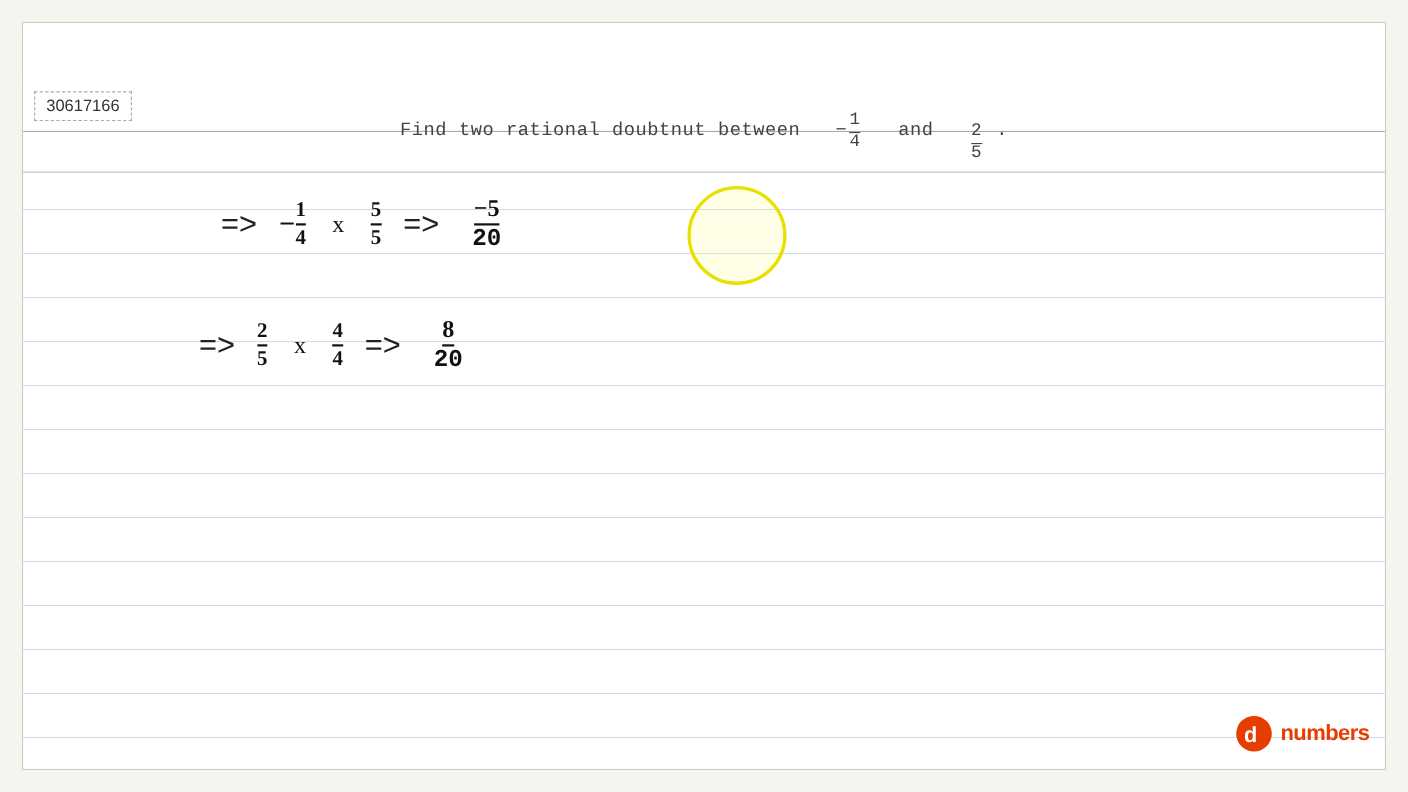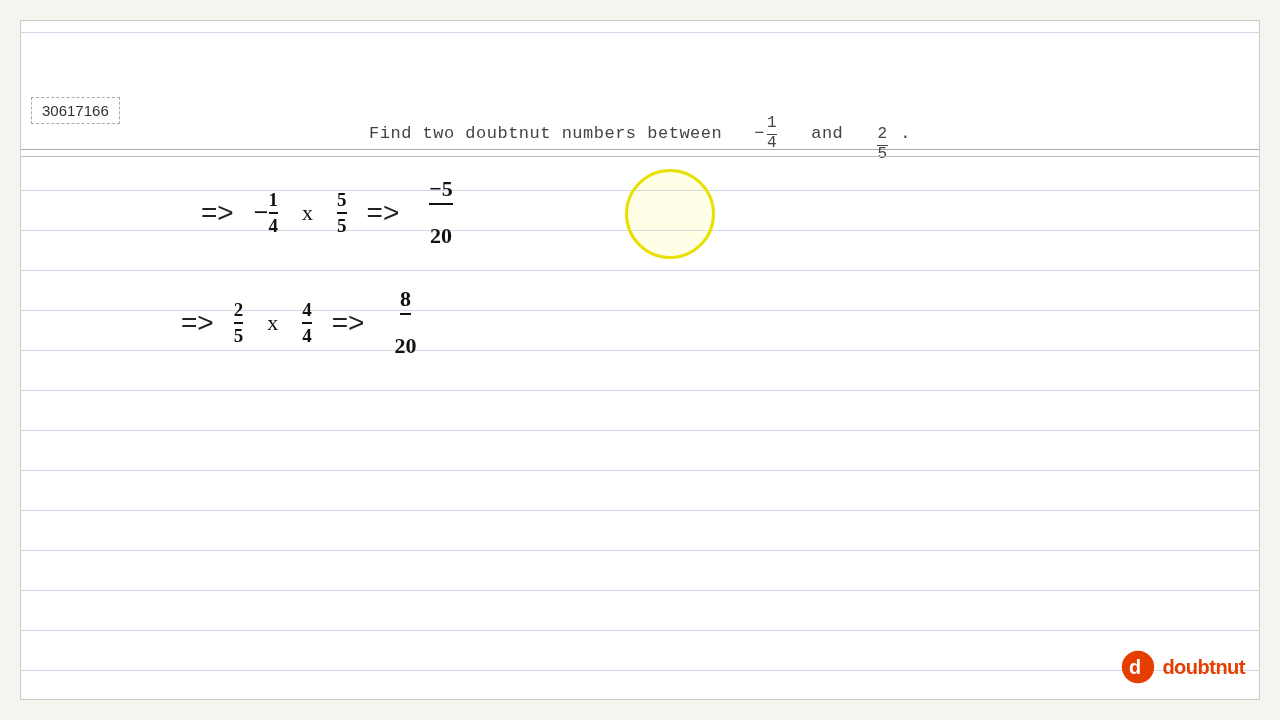--- a/index.html
+++ b/index.html
@@ -33,22 +33,22 @@
         transparent 39px,
         #d0d8e8 39px,
         #d0d8e8 40px
       );
       background-position: 0 130px;
     }
 
     
     .header-area {
       position: absolute;
-      top: 14px; left: 0; right: 0;
-      height: 115px;
+      top: 0; left: 0; right: 0;
+      height: 99px;
       background: white;
       border-bottom: 1px solid #aaa;
     }
 
     
     .question-id-box {
       position: absolute;
       top: 62px;
       left: 10px;
       border: 1px dashed #aaa;
@@ -122,22 +122,23 @@
       font-family: 'Times New Roman', serif;
     }
 
     .fraction .numerator {
       border-bottom: 2px solid #111;
       padding-bottom: 1px;
       line-height: 1.2;
     }
 
     .fraction .denominator {
-      padding-top: 18px;
+      padding-top: 0;
       line-height: 1.2;
+      font-family: Liberation Mono, monospace;
     }
 
     .fraction-small {
       display: inline-flex;
       flex-direction: column;
       align-items: center;
       font-size: 19px;
       font-weight: bold;
       color: #111;
       font-family: 'Times New Roman', serif;
@@ -226,21 +227,21 @@
 
   <div class="lined-paper"></div>
 
   <div class="header-area">
 
     <div class="question-id-box">
       <span>30617166</span>
     </div>
 
     <div class="question-text">
-      <span>Find two doubtnut numbers between</span>
+      <span>Find two rational doubtnut between</span>
       &nbsp;
       <span class="math-inline">
         −<span class="q-frac">
           <span class="num">1</span>
           <span class="den">4</span>
         </span>
       </span>
       &nbsp;
       <span style="font-weight:normal;">and</span>
       &nbsp;
@@ -314,16 +315,16 @@
   </div>
 
   <div class="highlight-circle"></div>
 
   <div class="doubtnut-logo">
     <svg class="doubtnut-icon" viewBox="0 0 40 40" xmlns="http://www.w3.org/2000/svg">
 
       <circle cx="20" cy="20" r="18" fill="#e63e00"></circle>
       <text x="10" y="28" font-size="22" font-family="Arial" font-weight="bold" fill="white">d</text>
     </svg>
-    <span class="doubtnut-text">doubtnut</span>
+    <span class="doubtnut-text">numbers</span>
   </div>
 
 </div>
 
 </body></html>

